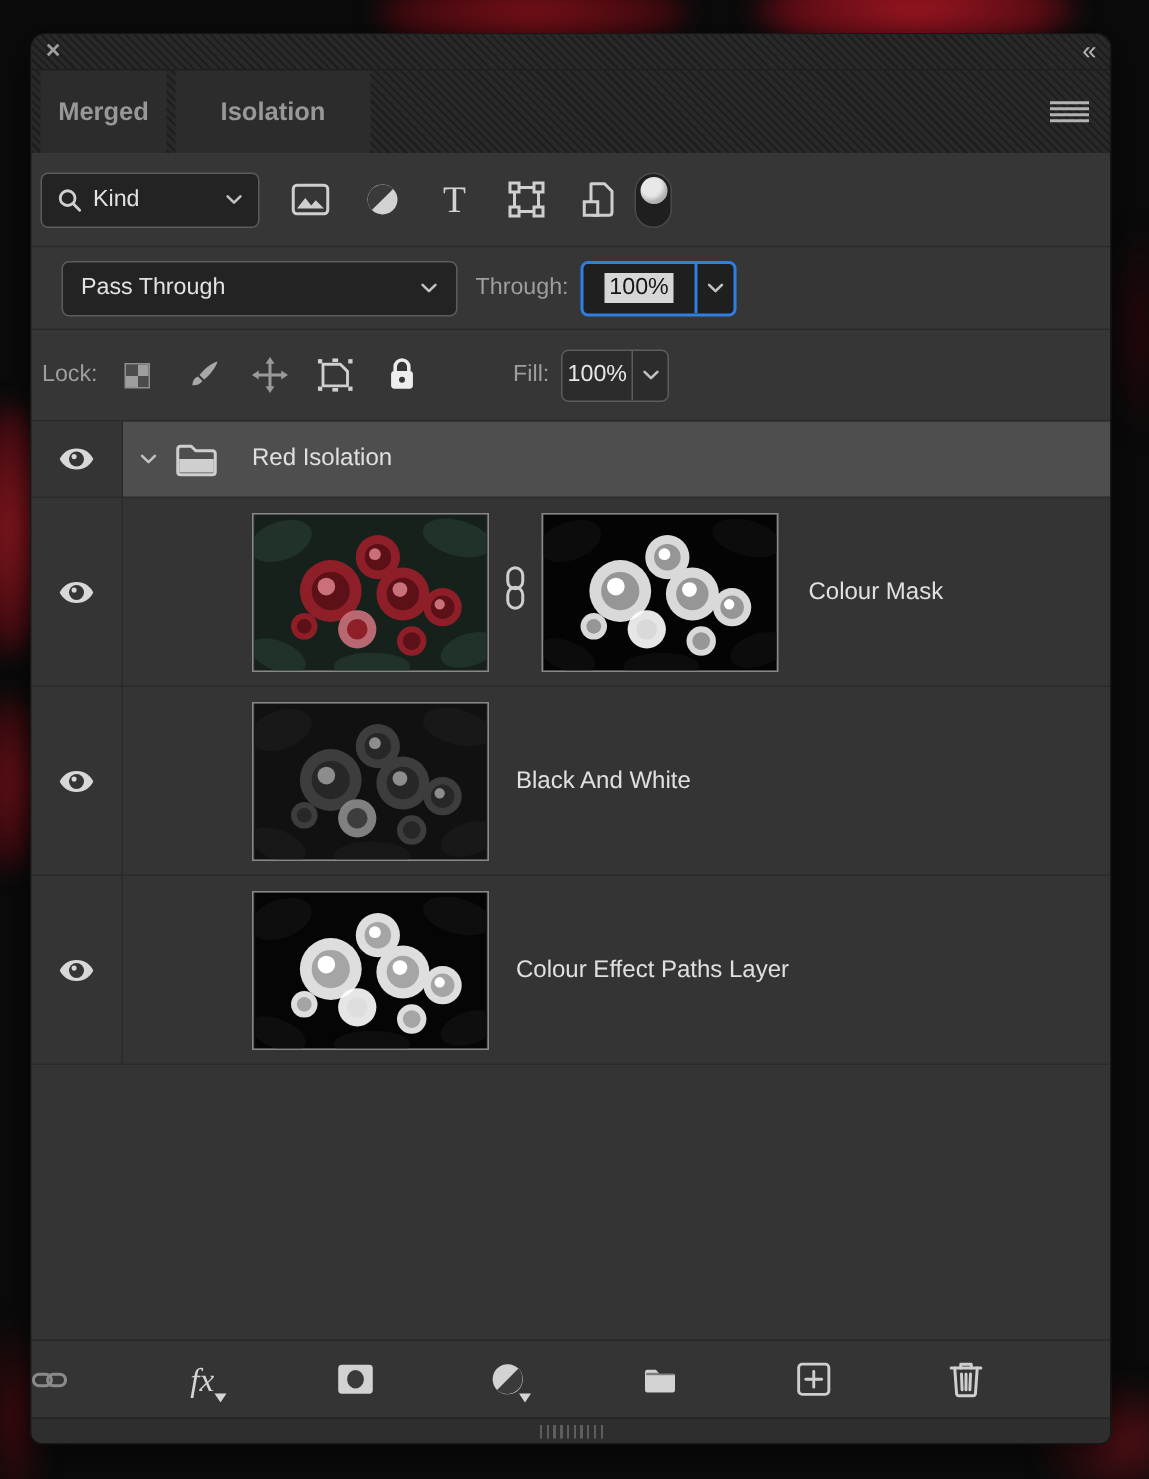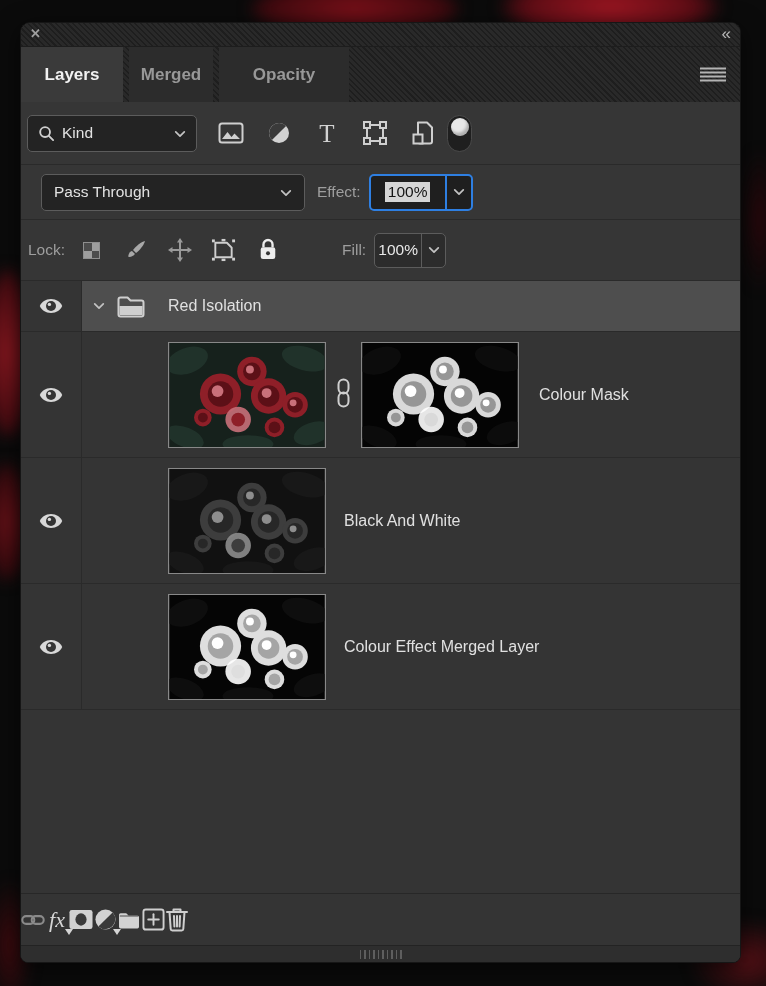--- a/index.html
+++ b/index.html
@@ -53,21 +53,21 @@
   
   .ctl-row { background:#363636; border-bottom:1px solid #2a2a2a; display:flex; align-items:center; }
   .row-filter { height:63px; flex:0 0 63px; padding-left:6px; }
   .row-blend  { height:55px; flex:0 0 55px; padding-left:20px; }
   .row-lock   { height:61px; flex:0 0 61px; padding-left:7px; }
 
   .dropdown {
     height:37px; background:#232323; border:1.5px solid #5c5c5c; border-radius:5px;
     display:flex; align-items:center; color:#e2e2e2; font-size:15.5px; cursor:pointer;
   }
-  .dd-kind { width:170px; padding:0 10px; }
+  .dd-kind { width:146px; padding:0 10px; }
   .dd-blend { width:264px; padding:0 12px; }
   .dd-chevron { margin-left:auto; }
   svg.chev { width:12px; height:8px; }
   svg.chev polyline { fill:none; stroke:#c2c2c2; stroke-width:2; stroke-linecap:round; stroke-linejoin:round; }
 
   .filter-icons { display:flex; align-items:center; margin-left:20px; gap:20px; }
   .ficon { width:28px; height:28px; display:flex; align-items:center; justify-content:center; cursor:pointer; }
   .filter-toggle {
     margin-left:10px; width:25px; height:37px; border-radius:13px;
     background:#1f1f1f; border:1px solid #4a4a4a; position:relative; cursor:pointer;
@@ -110,21 +110,21 @@
   .tw { flex:0 0 auto; }
   .thumb { width:158px; height:106px; border:1px solid #888; display:block; }
   .disclosure { width:22px; display:flex; align-items:center; justify-content:center; margin-left:6px; cursor:pointer; }
   .folder-ic { margin-left:6px; display:flex; align-items:center; cursor:default; }
 
   .filler { flex:1 1 auto; background:#343434; }
 
   
   .toolbar {
     flex:0 0 52px; height:52px; background:#343434; border-top:1px solid #272727;
-    display:flex; align-items:center; justify-content:flex-start; padding-right:84px;
+    display:flex; align-items:center; justify-content:space-between; gap:30px; padding-right:84px;
   }
   .tbtn { width:24px; height:28px; position:relative; display:flex; align-items:center; justify-content:center; cursor:pointer; }
   .tbtn .fx-text { font-size:22px; font-style:italic; color:#d5d5d5; font-family:"Liberation Serif", serif; }
   .mini-tri { position:absolute; right:-4px; bottom:-1px; width:0; height:0;
     border-left:4px solid transparent; border-right:4px solid transparent; border-top:6px solid #d5d5d5; }
 
   .grip-strip { flex:0 0 17px; background:#2e2e2e; border-top:1px solid #232323; display:flex; align-items:center; justify-content:center; }
   .grip { width:42px; height:9px;
     background-image:repeating-linear-gradient(90deg,#5e5e5e 0 1.5px, transparent 1.5px 4.5px); }
 
@@ -208,25 +208,24 @@
 </div>
 
 <div class="panel">
 
   <div class="titlebar hatch">
     <span class="close-x">✕</span>
     <span class="collapse">«</span>
   </div>
 
   <div class="tabbar hatch">
-    <div class="tab active">Layers</div>
     <div class="tab-gap"></div>
     <div class="tab inactive tab-paths">Merged</div>
     <div class="tab-gap"></div>
-    <div class="tab inactive tab-channels">Opacity</div>
+    <div class="tab inactive tab-channels">Isolation</div>
     <div class="panel-menu">
       <span></span>
         <span></span>
         <span></span>
         <span></span>
     </div>
   </div>
 
   <div class="ctl-row row-filter">
     <div class="dropdown dd-kind">
@@ -280,21 +279,21 @@
 
   <div class="ctl-row row-blend">
     <div class="dropdown dd-blend">
       <span>Pass Through</span>
       <span class="dd-chevron">
         <svg class="chev" viewBox="0 0 14 9">
             <polyline points="2,2 7,7 12,2"></polyline>
           </svg>
       </span>
     </div>
-    <span class="lbl" style="margin-left:12px">Effect:</span>
+    <span class="lbl" style="margin-left:12px">Through:</span>
     <div class="opacity-field">
       <span class="opacity-val">
           <span class="sel">100%</span>
         </span>
       <span class="opacity-dd">
         <svg class="chev" viewBox="0 0 14 9">
             <polyline points="2,2 7,7 12,2"></polyline>
           </svg>
       </span>
     </div>
@@ -429,21 +428,21 @@
               <use href="#eye"></use>
             </svg>
         </span>
       </div>
       <div class="row-body" style="padding-left:86px">
         <span class="tw">
           <svg class="thumb thumb-bwbright" viewBox="0 0 158 106">
               <use href="#roses"></use>
             </svg>
         </span>
-        <span class="layer-name" style="margin-left:18px">Colour Effect Merged Layer</span>
+        <span class="layer-name" style="margin-left:18px">Colour Effect Paths Layer</span>
       </div>
     </div>
 
 
     <div class="filler"></div>
   </div>
 
   <div class="toolbar">
     <span class="tbtn">
       <svg width="28" height="16" viewBox="0 0 28 16">

